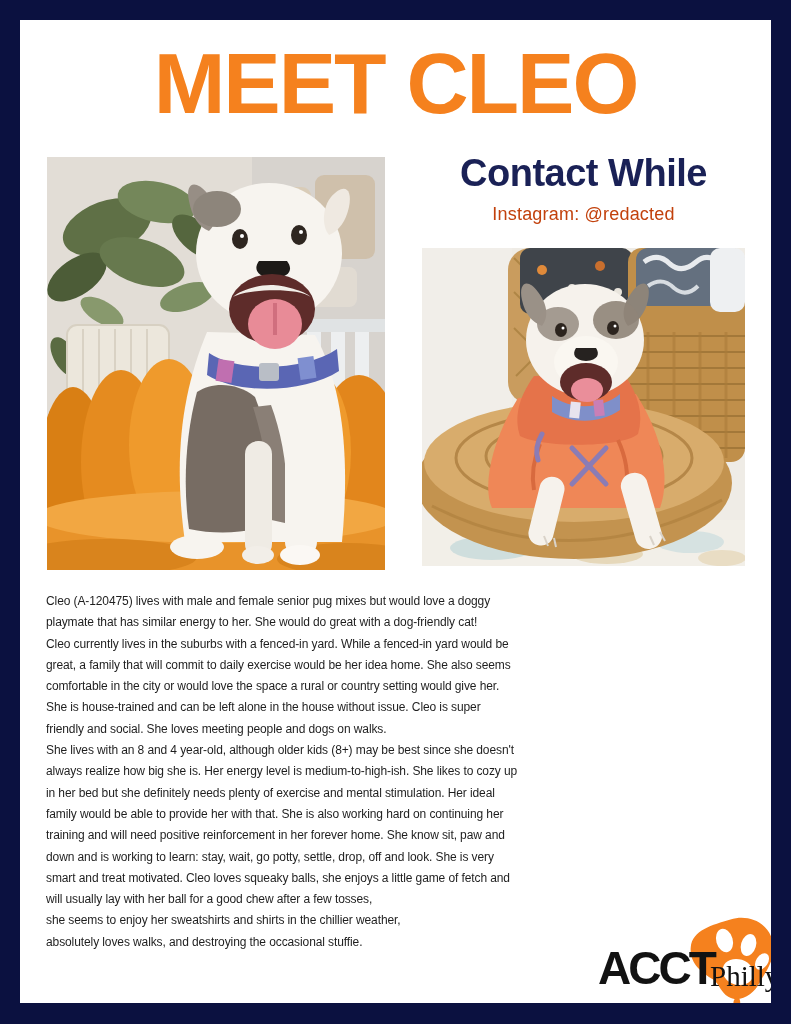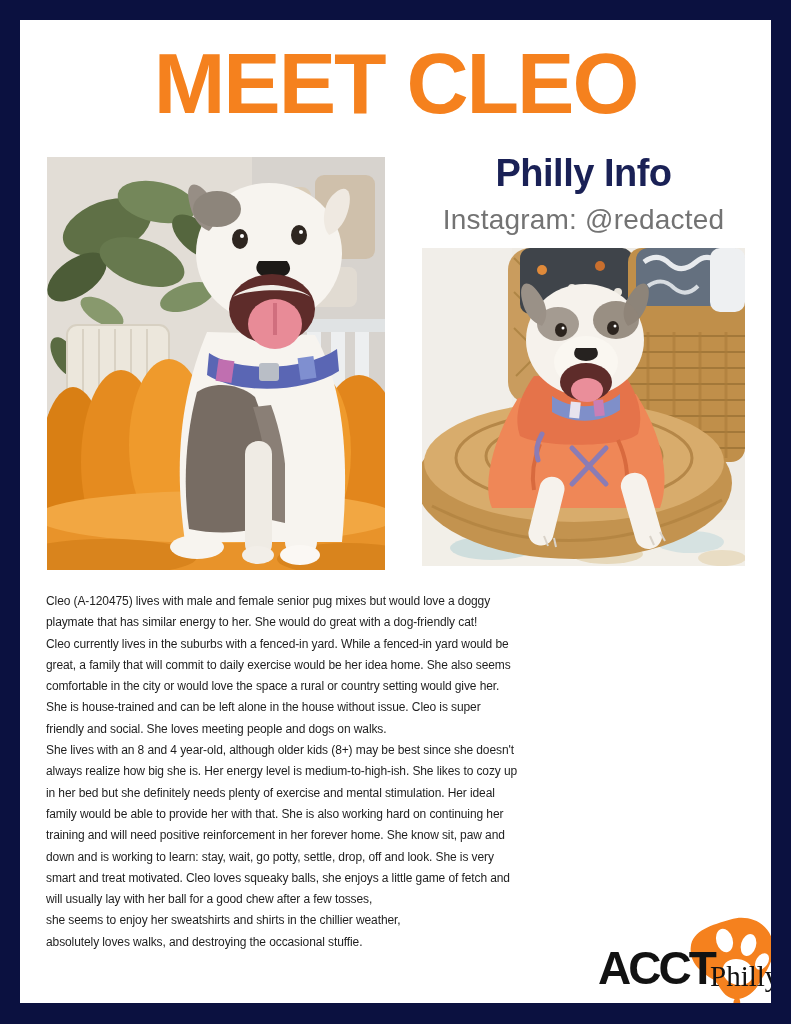--- a/index.html
+++ b/index.html
@@ -32,21 +32,21 @@
   .contact-block {
     position:absolute; left:392px; top:132px; width:343px;
     text-align:center;
   }
   .contact-heading {
     font-size:38px; font-weight:800; letter-spacing:-0.5px;
     color:#1A2156;
   }
   .contact-instagram {
     margin-top:9px;
-    font-size:28px; color:#737373; letter-spacing:0.2px;
+    font-size:18px; color:#c2410c; letter-spacing:0.2px;
   }
 
   .body-text {
     position:absolute; left:26px; top:571px; width:714px;
     font-size:12px; line-height:21.3px; letter-spacing:-0.1px;
     color:#1E1E1E;
   }
   .body-text .para { white-space:pre-line; }
   .body-text .para + .para { }
 
@@ -150,21 +150,21 @@
         <path d="M228,146 L228,178" stroke="#d06f7e" stroke-width="4" fill="none"></path>
 
         <path d="M162,196 C192,216 258,214 290,192 L292,214 C258,236 192,238 160,218 Z" fill="#5a66b4"></path>
         <rect x="170" y="203" width="16" height="22" fill="#c06fb0" transform="rotate(8 178 214)"></rect>
         <rect x="252" y="200" width="16" height="22" fill="#7f8fd0" transform="rotate(-8 260 211)"></rect>
         <rect x="212" y="206" width="20" height="18" rx="3" fill="#b9bec6"></rect>
       </g>
     </svg>
 
     <div class="contact-block">
-      <div class="contact-heading">Philly Info</div>
+      <div class="contact-heading">Contact While</div>
       <div class="contact-instagram">Instagram: @redacted</div>
     </div>
 
     <svg class="photo photo-right" viewBox="0 0 323 318" role="img">
       <rect x="0" y="0" width="323" height="318" fill="#efece6"></rect>
       <rect x="0" y="0" width="90" height="318" fill="#f1eee9"></rect>
 
       <g>
         <rect x="86" y="0" width="132" height="156" rx="22" fill="#c99c5e"></rect>
         <g stroke="#a9803f" stroke-width="2" opacity="0.8">

